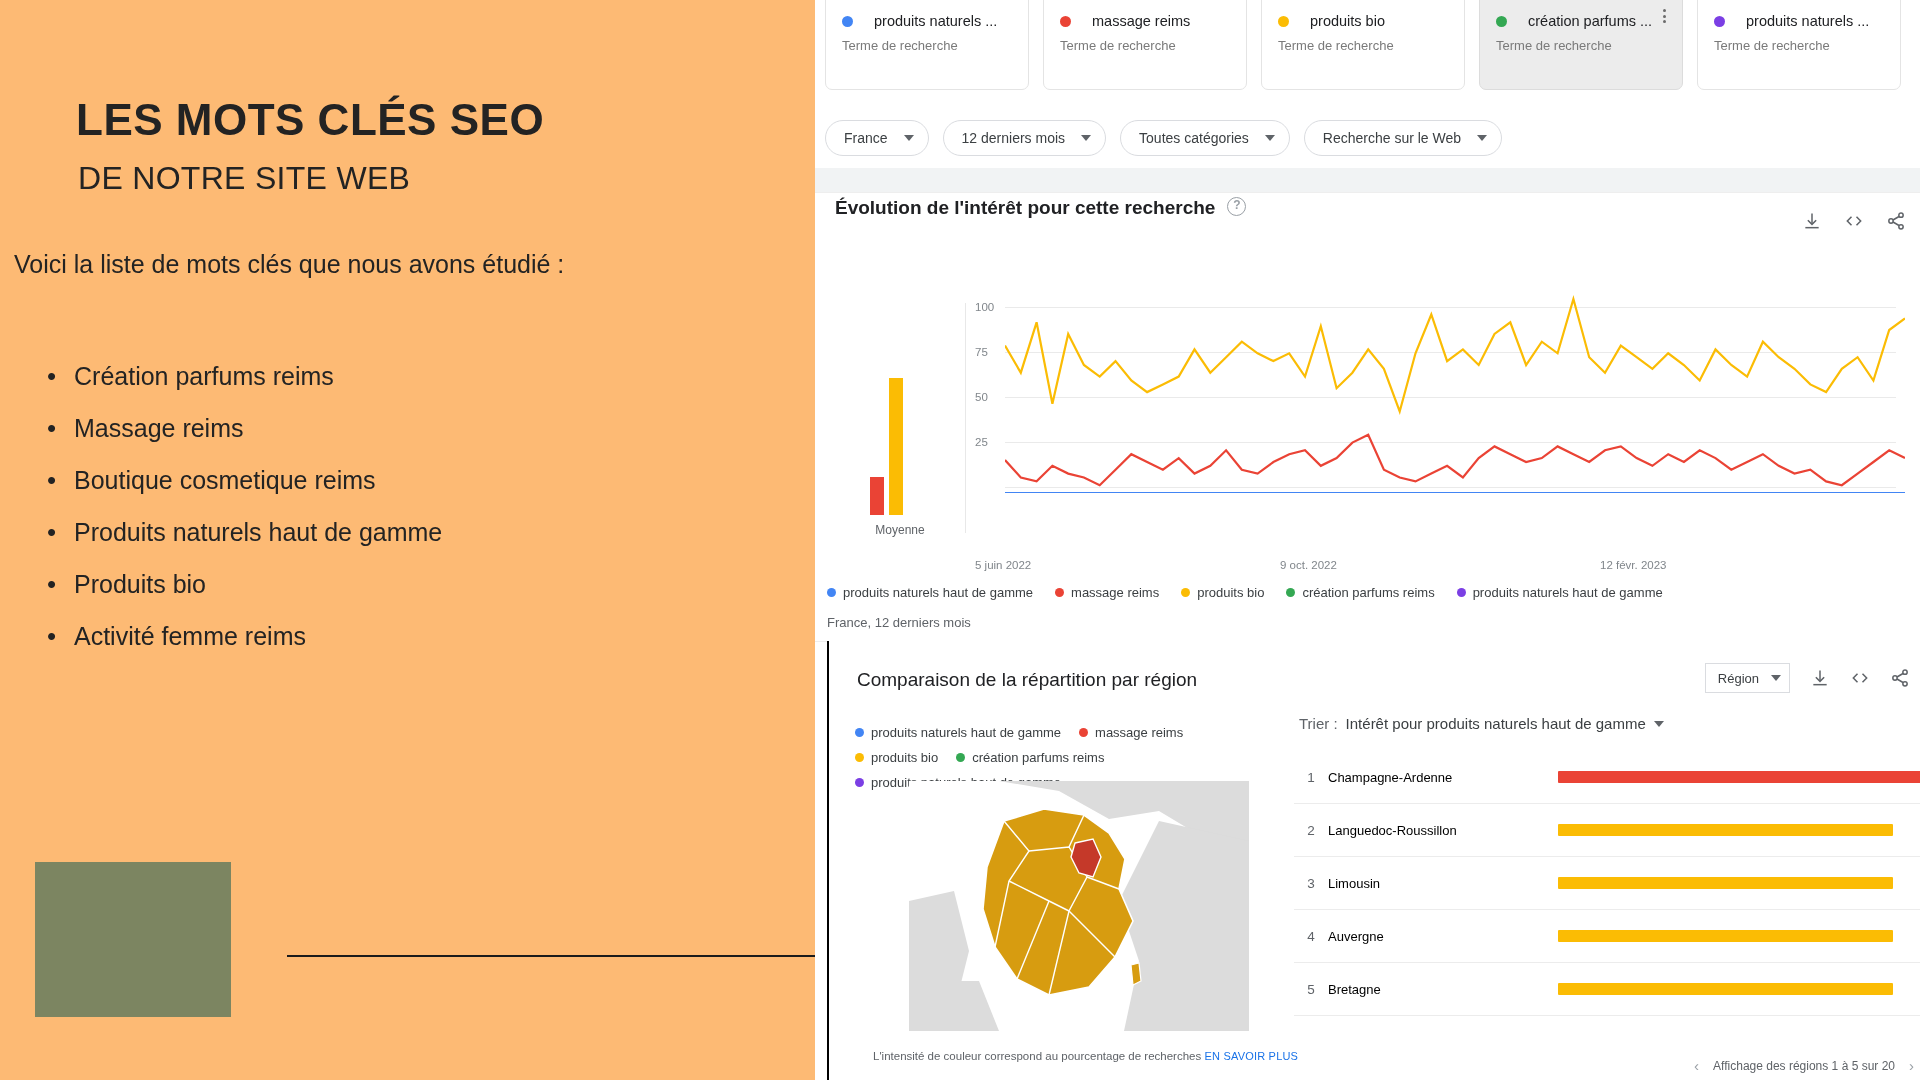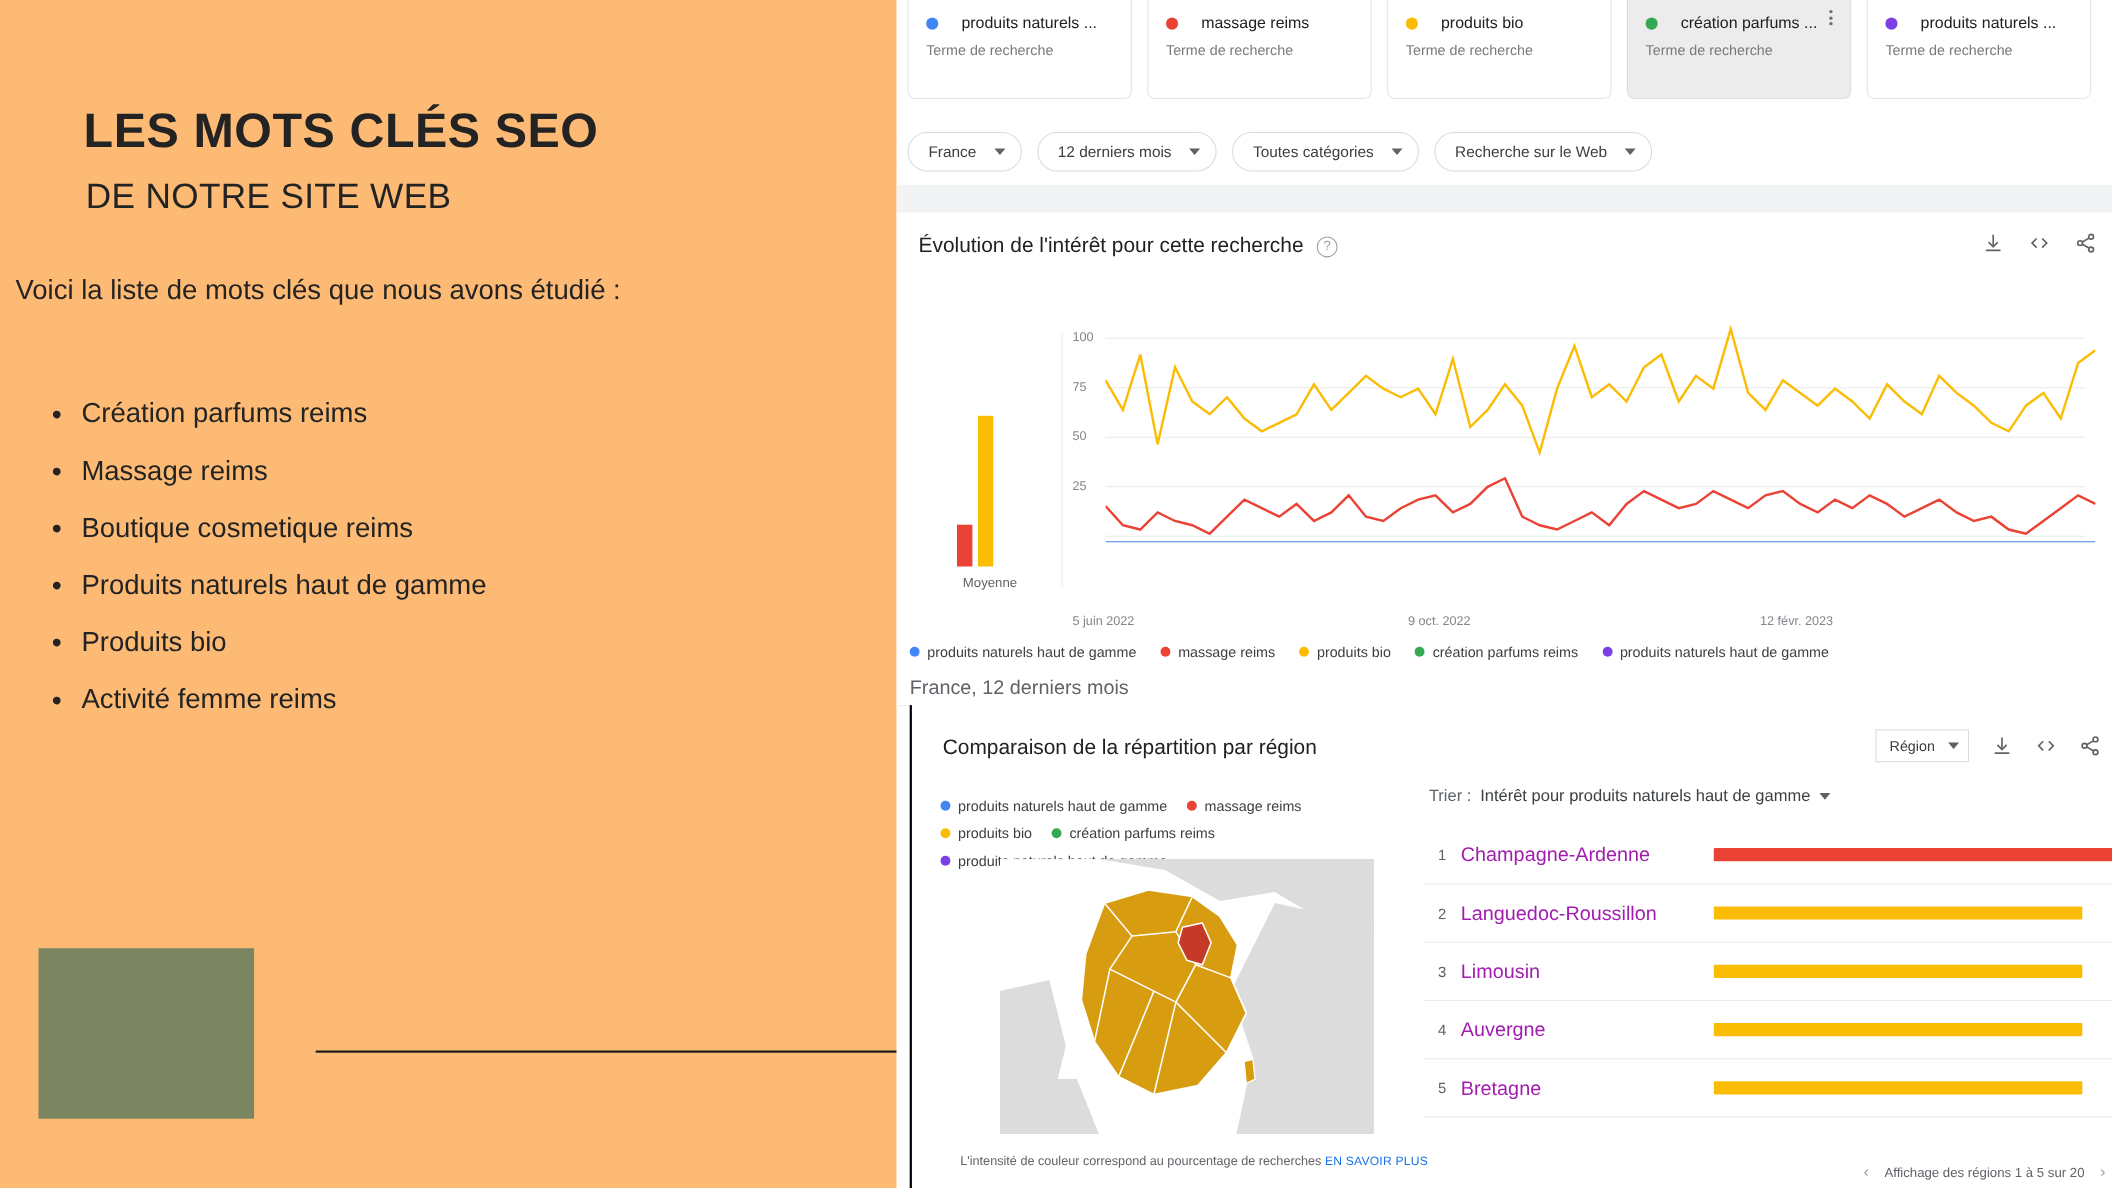--- a/index.html
+++ b/index.html
@@ -205,24 +205,25 @@
   .chart-card {
     position: absolute;
     left: 0; top: 192px;
     width: 1105px;
     height: 380px;
     background: #fff;
     border-top: 1px solid #eee;
   }
   .chart-head {
     position: absolute;
-    left: 20px; top: 20px;
-    display: flex;
-    align-items: center;
+    left: 20px; top: 4px;
+    display: flex;
+    align-items: flex-start;
     gap: 12px;
+    font-weight: bold;
   }
   .chart-title {
     font-size: 19px;
     color: #202124;
   }
   .help-icon {
     width: 17px; height: 17px;
     border: 1.4px solid #9aa0a6;
     border-radius: 50%;
     color: #9aa0a6;
@@ -313,21 +314,21 @@
     align-items: center;
     gap: 7px;
     font-size: 13px;
     color: #3c4043;
     white-space: nowrap;
   }
   .legend-dot { width: 9px; height: 9px; border-radius: 50%; }
   .legend-sub {
     position: absolute;
     left: 12px; top: 42px;
-    font-size: 18px;
+    font-size: 13px;
     color: #5f6368;
   }
 
   
   .region-card {
     position: absolute;
     left: 12px; top: 641px;
     width: 1093px;
     height: 439px;
     background: #fff;
@@ -414,22 +415,22 @@
     align-items: center;
   }
   .rank-num {
     width: 34px;
     text-align: center;
     font-size: 13.5px;
     color: #5f6368;
   }
   .rank-name {
     width: 230px;
-    font-size: 18px;
-    color: #a21caf;
+    font-size: 13px;
+    color: #000000;
   }
   .rank-bar-wrap {
     flex: 1;
     height: 12px;
     position: relative;
     margin-right: 0;
   }
   .rank-bar {
     position: absolute;
     left: 0; top: 0;

